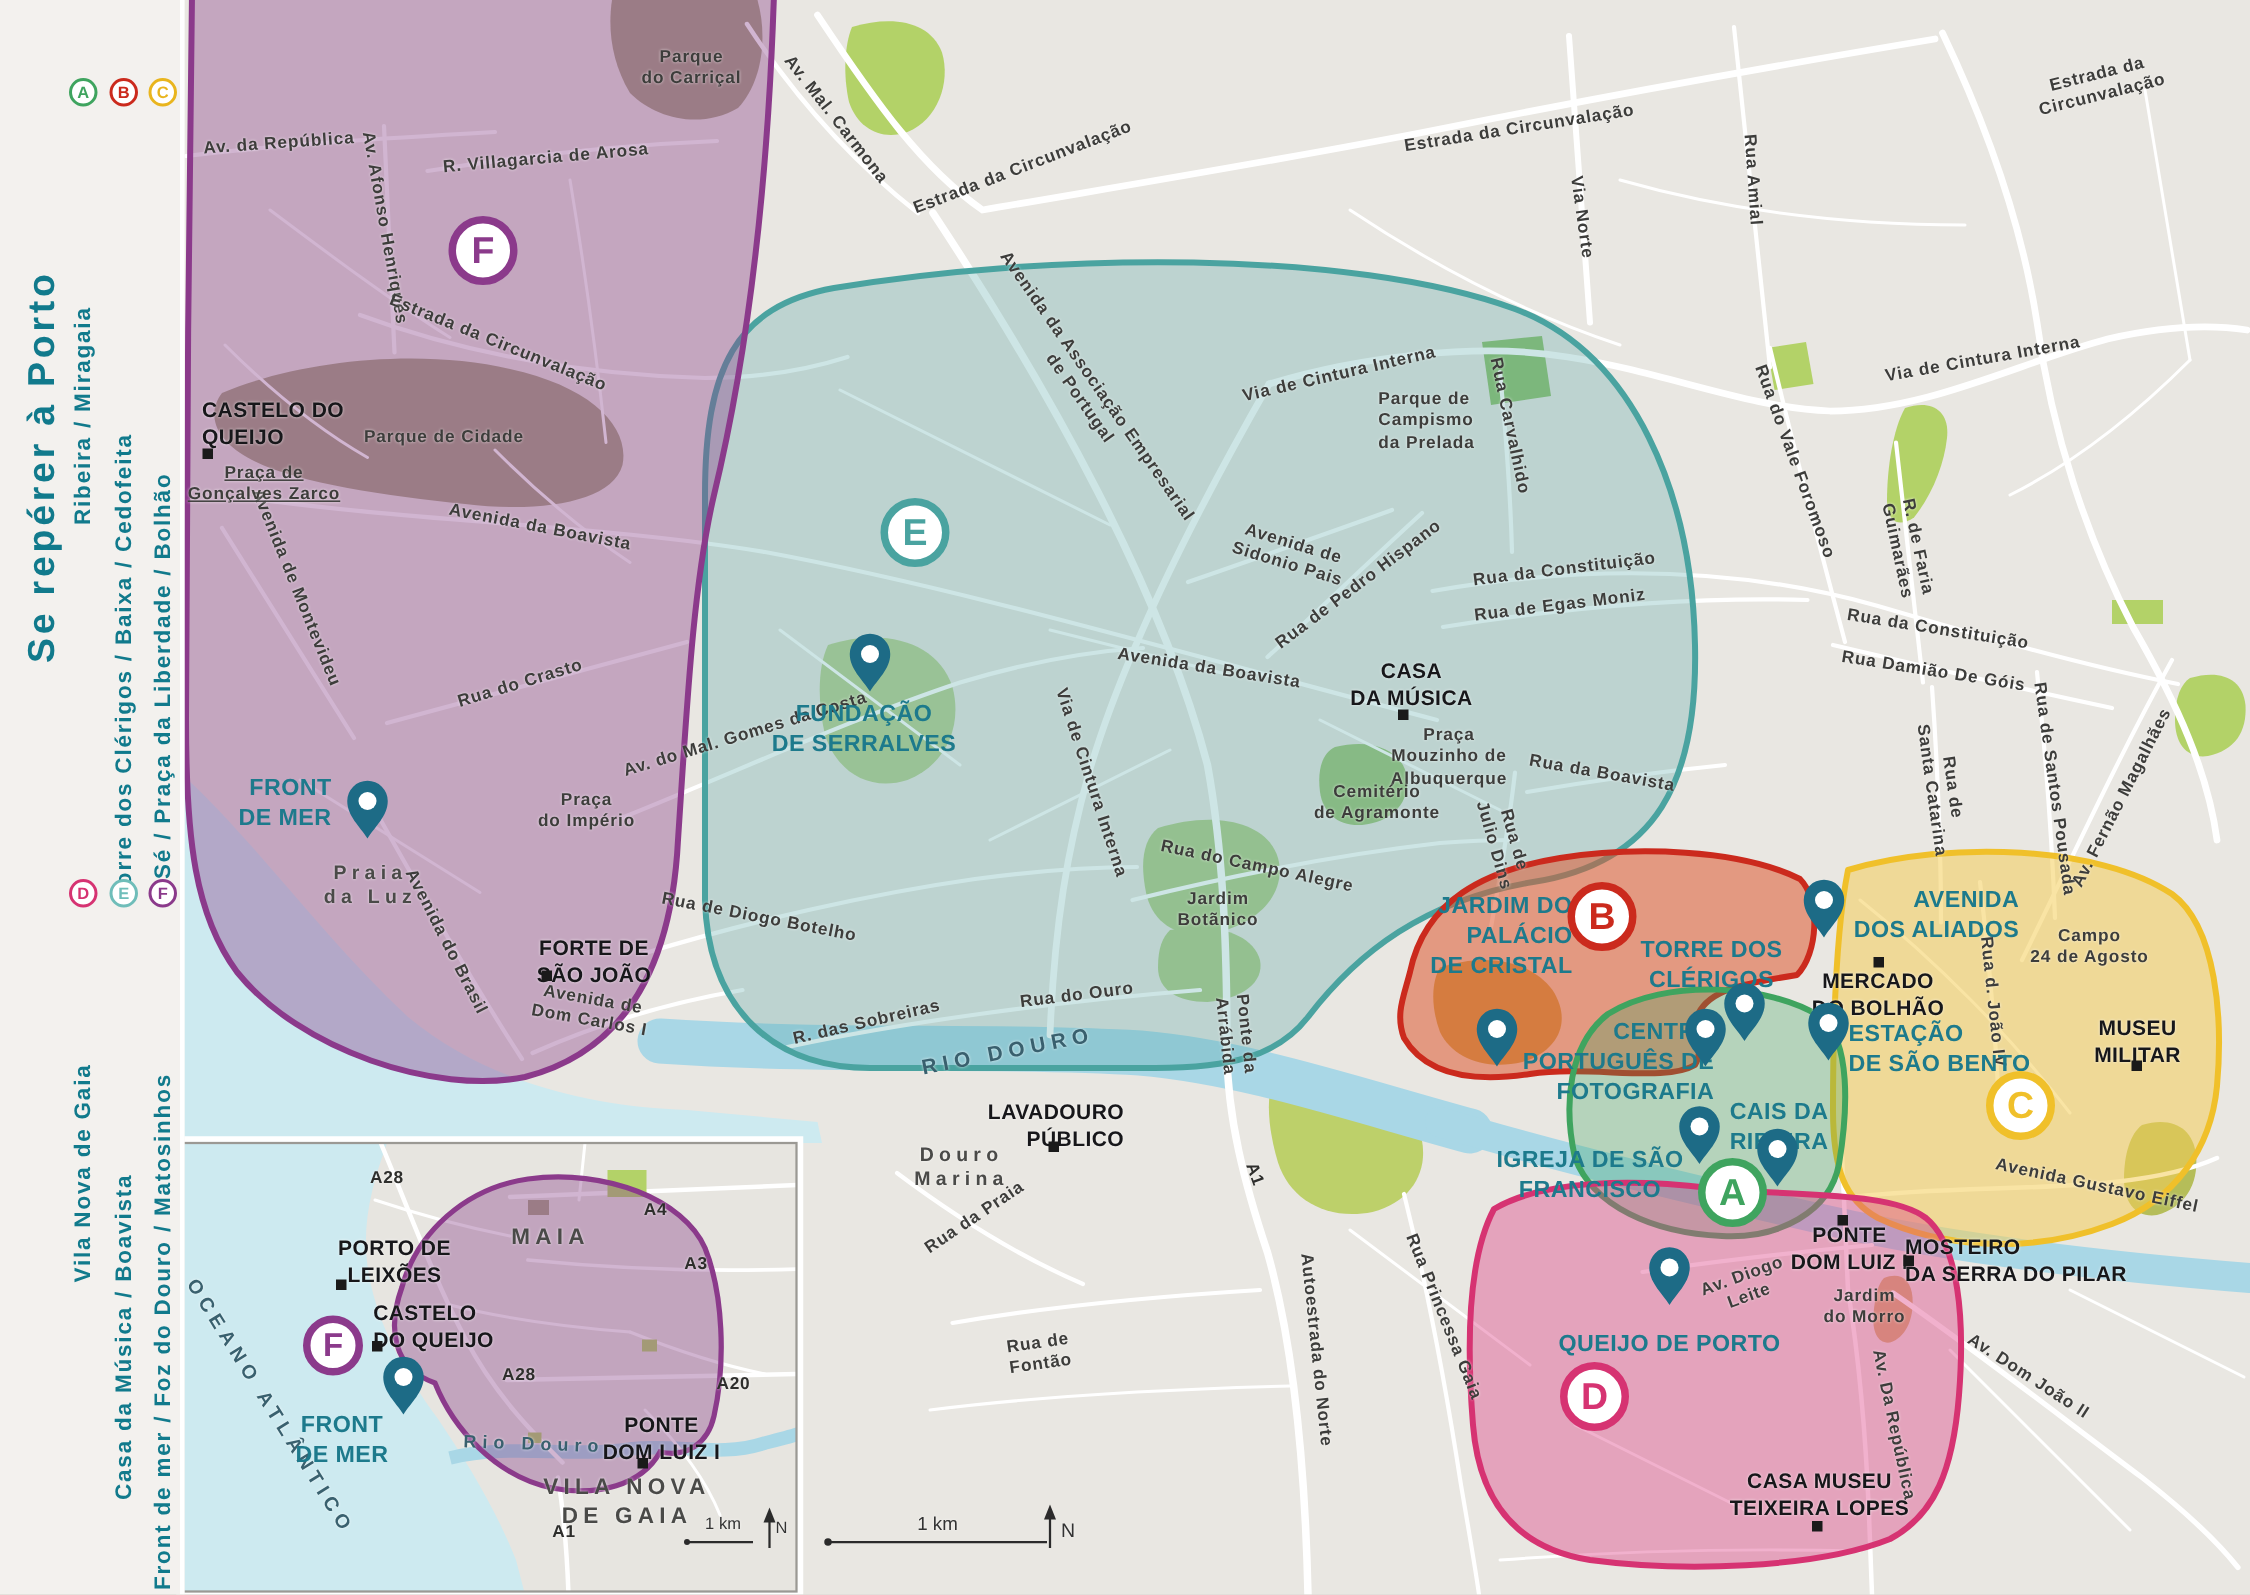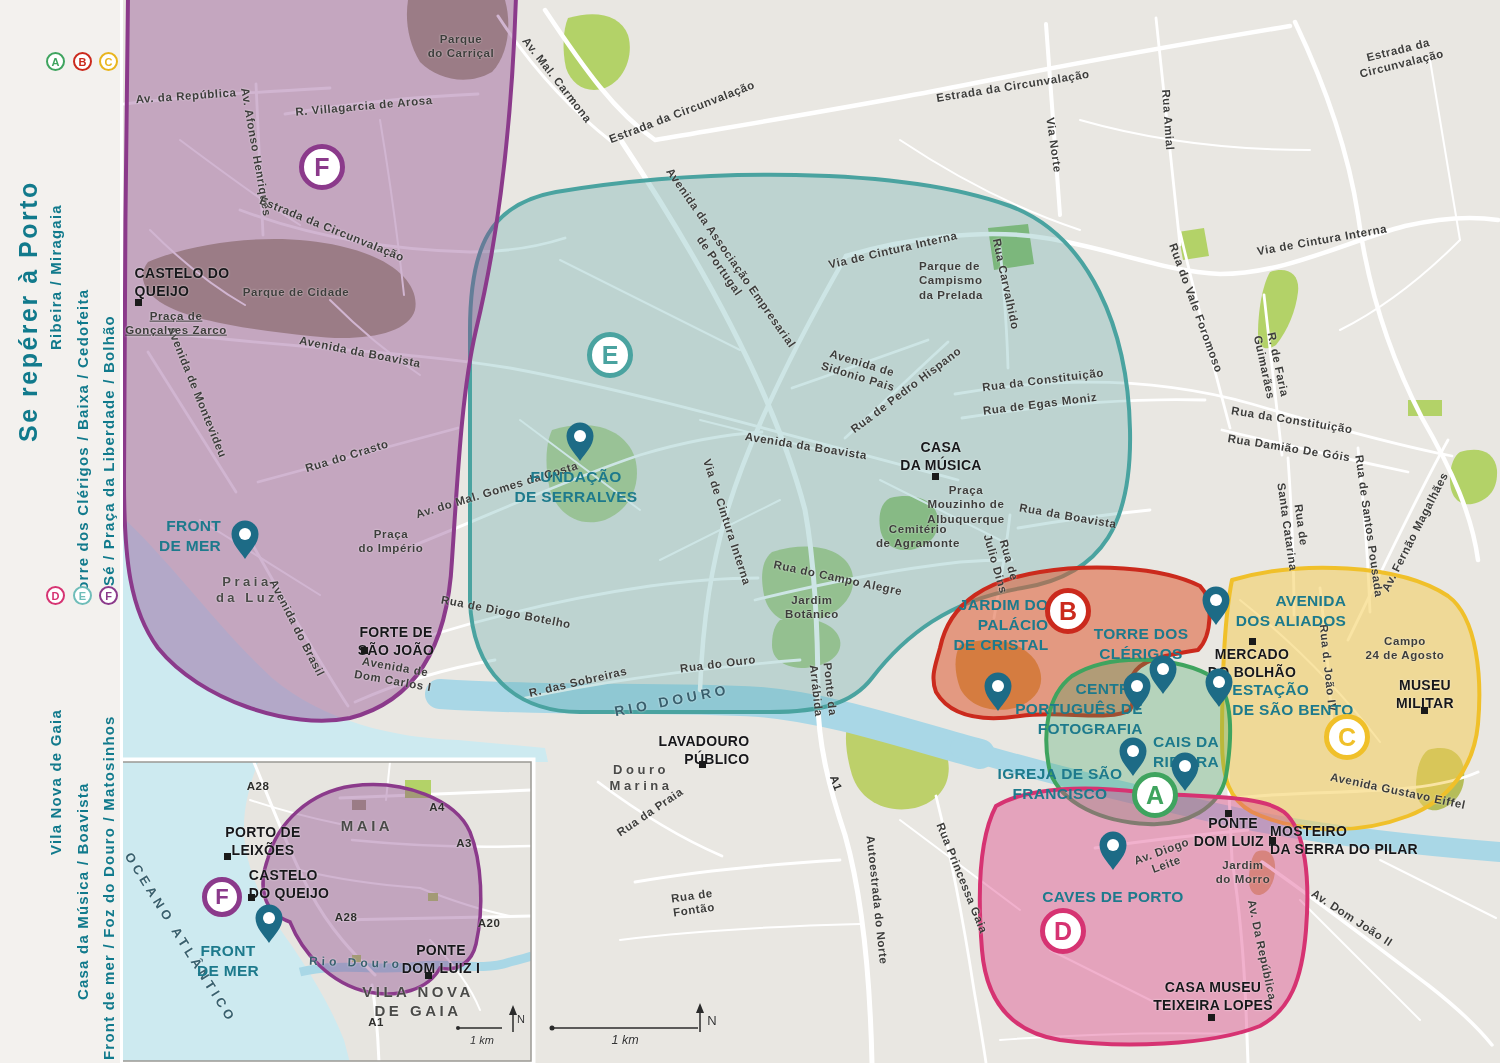--- a/index.html
+++ b/index.html
@@ -20,21 +20,21 @@
            letter-spacing:1.2px;color:#117a8c;line-height:16px;}
   
   .lb{position:absolute;white-space:pre;z-index:20;transform-origin:center;
       line-height:1.25;text-shadow:0 0 2px rgba(255,255,255,.75);}
   .k-street{font-size:11.5px;font-weight:600;color:#3d3d3b;letter-spacing:.6px;}
   .k-area{font-size:13px;font-weight:600;color:#4a4a48;letter-spacing:3.5px;}
   .k-water{font-size:13px;font-weight:600;color:#39606e;letter-spacing:4px;}
   .k-poi{font-size:15.5px;font-weight:700;color:#1d7a8c;letter-spacing:.3px;line-height:1.3;text-shadow:none;}
   .k-poik{font-size:14px;font-weight:700;color:#17171a;letter-spacing:.3px;line-height:1.3;}
   .k-road{font-size:11.5px;font-weight:700;color:#2e2e2c;letter-spacing:.5px;}
-  .k-scale{font-size:12.5px;font-style:italic;color:#333;margin-top:24px;}
+  .k-scale{font-size:12.5px;color:#333;}
   .k-n{font-size:13px;color:#333;}
   
   .pin{position:absolute;z-index:22;}
   .badge{position:absolute;z-index:23;border-radius:50%;background:#fff;box-sizing:border-box;
          display:flex;align-items:center;justify-content:center;font-weight:800;}
   .sq{position:absolute;width:7px;height:7px;background:#1a1a1a;z-index:21;}
 </style>
 </head>
 <body>
 
@@ -275,21 +275,21 @@
 da Prelada</div>
       <div class="lb k-street" style="left: 966px; top: 505px; transform: translate(-50%, -50%) rotate(0deg); text-align: center;">Praça
 Mouzinho de
 Albuquerque</div>
       <div class="lb k-street" style="left: 918px; top: 536px; transform: translate(-50%, -50%) rotate(0deg); text-align: center;">Cemitério
 de Agramonte</div>
       <div class="lb k-street" style="left: 812px; top: 607px; transform: translate(-50%, -50%) rotate(0deg); text-align: center;">Jardim
 Botãnico</div>
       <div class="lb k-street" style="left: 391px; top: 541px; transform: translate(-50%, -50%) rotate(0deg); text-align: center;">Praça
 do Império</div>
-      <div class="lb k-street" style="left: 1393px; top: 648px; transform: translate(-50%, -50%) rotate(0deg); text-align: center; margin-left: 12px;">Campo
+      <div class="lb k-street" style="left: 1393px; top: 632px; transform: translate(-50%, -50%) rotate(0deg); text-align: center;">Campo
 24 de Agosto</div>
       <div class="lb k-street" style="left: 1243px; top: 872px; transform: translate(-50%, -50%) rotate(0deg); text-align: center;">Jardim
 do Morro</div>
       <div class="lb k-area" style="left: 247px; top: 590px; transform: translate(-50%, -50%) rotate(0deg); text-align: center;">Praia
 da Luz</div>
       <div class="lb k-area" style="left: 641px; top: 778px; transform: translate(-50%, -50%) rotate(0deg); text-align: center;">Douro
 Marina</div>
       <div class="lb k-area" style="left: 367px; top: 826px; transform: translate(-50%, -50%) rotate(0deg); font-size: 15px;">MAIA</div>
       <div class="lb k-area" style="left: 418px; top: 1002px; transform: translate(-50%, -50%) rotate(0deg); font-size: 15px; text-align: center;">VILA NOVA
 DE GAIA</div>
@@ -309,21 +309,21 @@
 PORTUGUÊS DE
 FOTOGRAFIA</div>
       <div class="lb k-poi" style="left: 1186px; top: 752px; transform: translate(-50%, -50%) rotate(0deg); text-align: center;">CAIS DA
 RIBEIRA</div>
       <div class="lb k-poi" style="left: 1060px; top: 784px; transform: translate(-50%, -50%) rotate(0deg); text-align: center;">IGREJA DE SÃO
 FRANCISCO</div>
       <div class="lb k-poi" style="left: 1291px; top: 611px; transform: translate(-50%, -50%) rotate(0deg); text-align: right;">AVENIDA
 DOS ALIADOS</div>
       <div class="lb k-poi" style="left: 1293px; top: 700px; transform: translate(-50%, -50%) rotate(0deg); text-align: left;">ESTAÇÃO
 DE SÃO BENTO</div>
-      <div class="lb k-poi" style="left: 1113px; top: 897px; transform: translate(-50%, -50%) rotate(0deg);">CAVES DE PORTO</div>
+      <div class="lb k-poi" style="left: 1113px; top: 897px; transform: translate(-50%, -50%) rotate(0deg);">QUEIJO DE PORTO</div>
       <div class="lb k-poi" style="left: 228px; top: 961px; transform: translate(-50%, -50%) rotate(0deg); text-align: center;">FRONT
 DE MER</div>
       <div class="lb k-poik" style="left: 182px; top: 282px; transform: translate(-50%, -50%) rotate(0deg); text-align: left;">CASTELO DO
 QUEIJO</div>
       <div class="lb k-poik" style="left: 396px; top: 641px; transform: translate(-50%, -50%) rotate(0deg); text-align: center;">FORTE DE
 SÃO JOÃO</div>
       <div class="lb k-poik" style="left: 941px; top: 456px; transform: translate(-50%, -50%) rotate(0deg); text-align: center;">CASA
 DA MÚSICA</div>
       <div class="lb k-poik" style="left: 704px; top: 750px; transform: translate(-50%, -50%) rotate(0deg); text-align: right;">LAVADOURO
 PÚBLICO</div>

